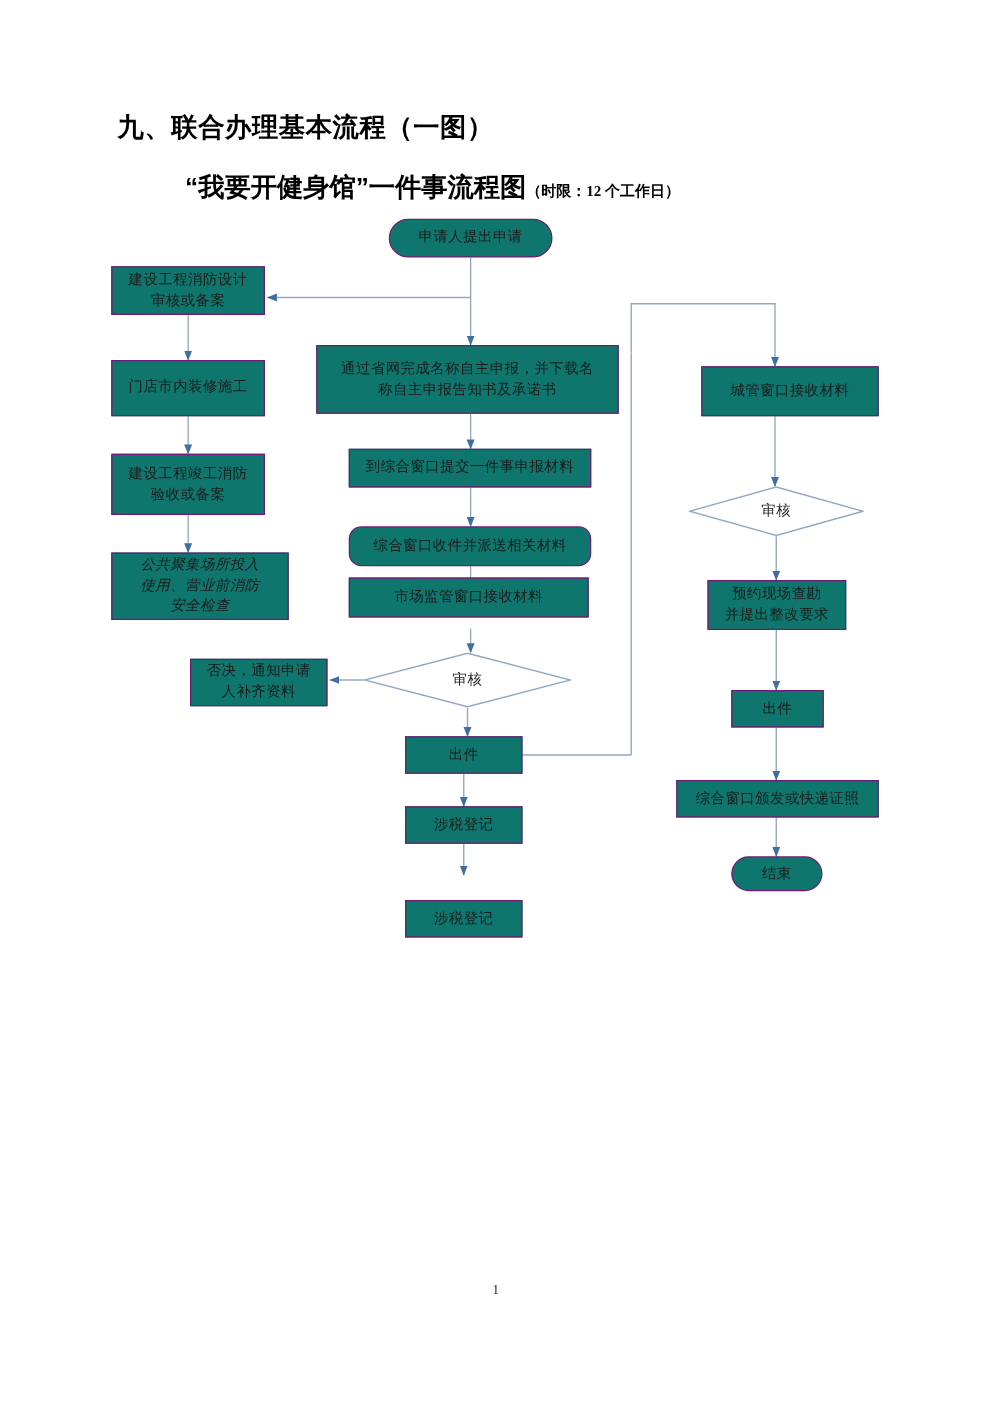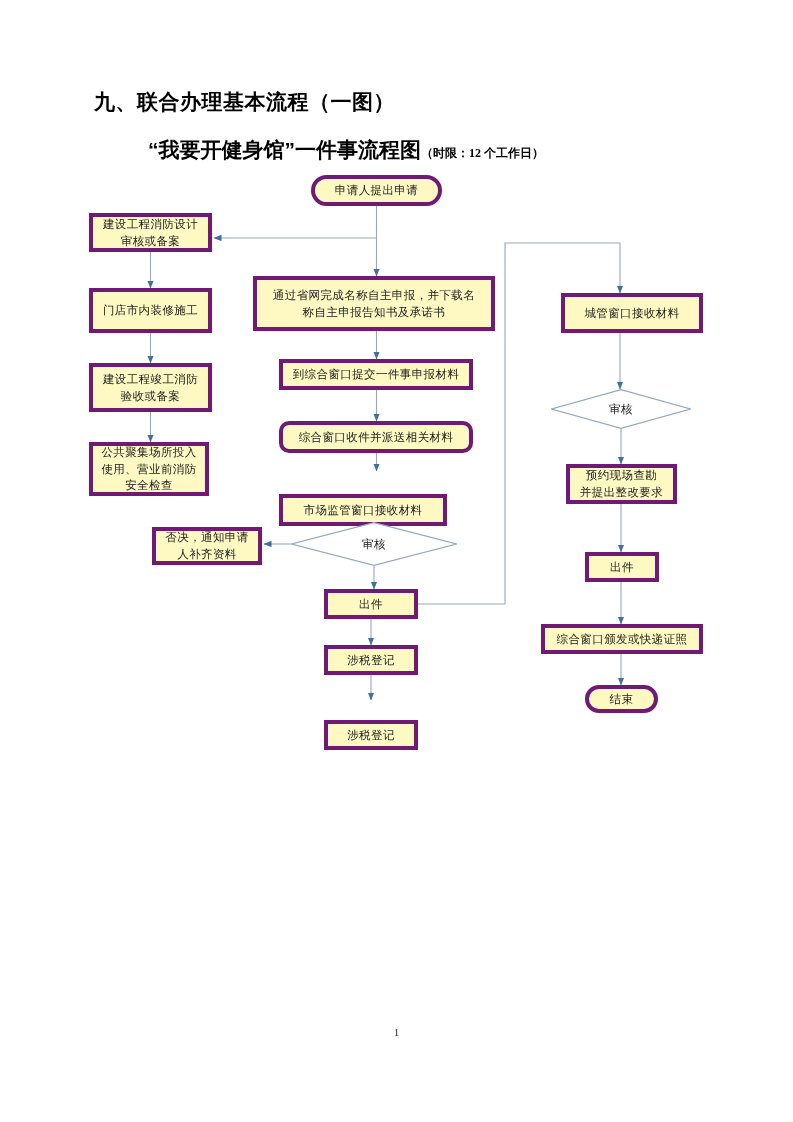--- a/index.html
+++ b/index.html
@@ -61,22 +61,22 @@
     left: 0;
     top: 0;
     width: 793px;
     height: 1122px;
     pointer-events: none;
   }
 
   .node {
     position: absolute;
     box-sizing: border-box;
-    border: 4px solid #701a75;
-    background: #fef9c3;
+    border: 1px solid #701a75;
+    background: #0f766e;
     display: flex;
     align-items: center;
     justify-content: center;
     text-align: center;
     font-family: "Liberation Serif", "DejaVu Serif", serif;
     font-size: 11.5px;
     line-height: 1.45;
     letter-spacing: 0.4px;
     color: #1b1b1b;
     padding: 2px 4px;
@@ -171,33 +171,33 @@
       </div>
       <div class="node rect" style="left: 89px; top: 213px; width: 123px; height: 39px;">
         <span>建设工程消防设计<br>审核或备案</span>
       </div>
       <div class="node rect" style="left: 89px; top: 288px; width: 123px; height: 45px;">
         <span>门店市内装修施工</span>
       </div>
       <div class="node rect" style="left: 89px; top: 363px; width: 123px; height: 49px;">
         <span>建设工程竣工消防<br>验收或备案</span>
       </div>
-      <div class="node rect" style="left: 89px; top: 442px; width: 120px; height: 54px;">
+      <div class="node rect" style="left: 89px; top: 442px; width: 142px; height: 54px; font-style: italic;">
         <span>公共聚集场所投入<br>使用、营业前消防<br>安全检查</span>
       </div>
       <div class="node rect" style="left: 253px; top: 276px; width: 242px; height: 55px;">
         <span>通过省网完成名称自主申报，并下载名<br>称自主申报告知书及承诺书</span>
       </div>
       <div class="node rect" style="left: 279px; top: 359px; width: 194px; height: 31px;">
         <span>到综合窗口提交一件事申报材料</span>
       </div>
       <div class="node rect" style="left: 279px; top: 421px; width: 194px; height: 32px; border-radius: 10px;">
         <span>综合窗口收件并派送相关材料</span>
       </div>
-      <div class="node rect" style="left: 279px; top: 494px; width: 168px; height: 32px;">
+      <div class="node rect" style="left: 279px; top: 462px; width: 192px; height: 32px;">
         <span>市场监管窗口接收材料</span>
       </div>
       <div class="node diamond" style="left: 291px; top: 522px; width: 166px; height: 44px;">
         <svg class="dshape" viewBox="0 0 166 44" preserveAspectRatio="none">
           <path d="M83,0.6 L165.4,22 L83,43.4 L0.6,22 Z" fill="#ffffff" stroke="#93a9c0" stroke-width="1.1"></path>
         </svg>
         <span class="dlabel">审核</span>
       </div>
       <div class="node rect" style="left: 152px; top: 527px; width: 110px; height: 38px;">
         <span>否决，通知申请<br>人补齐资料</span>

